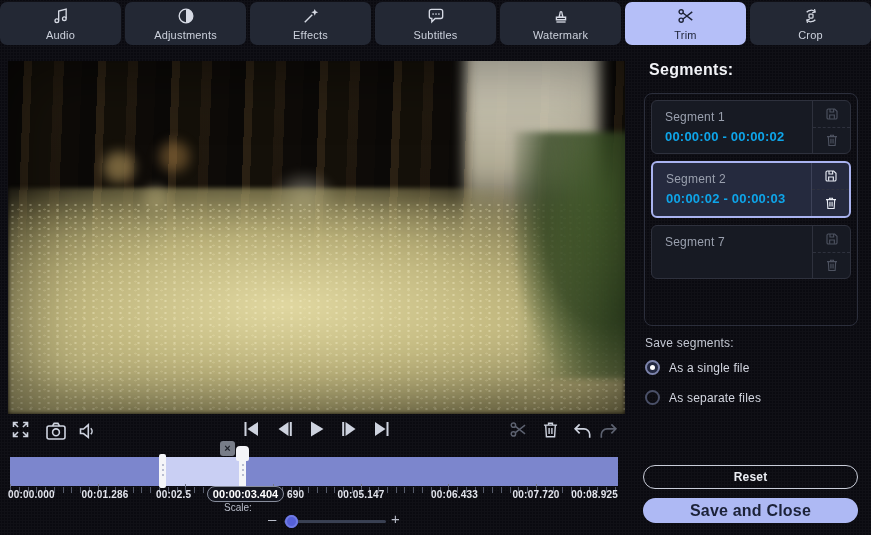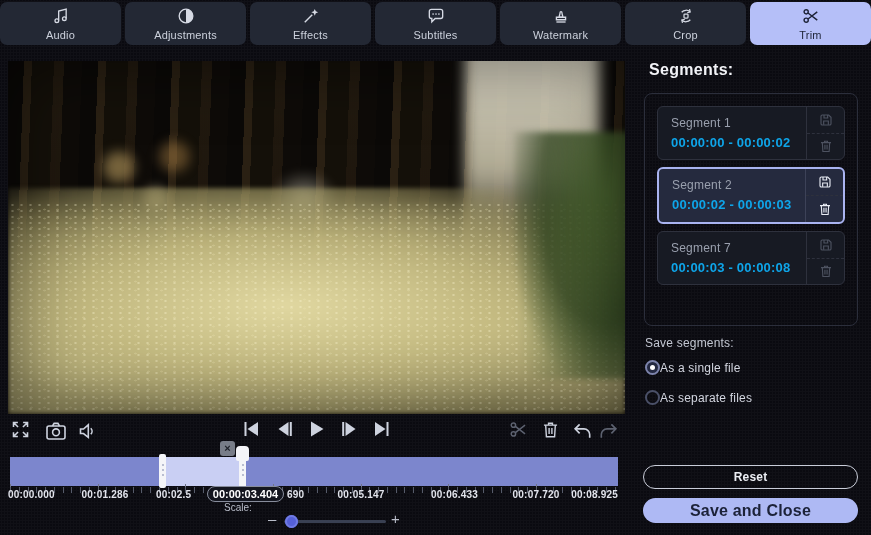--- a/index.html
+++ b/index.html
@@ -94,35 +94,35 @@
   .scale-label { position:absolute; left:224px; top:502px; font-size:10px; color:#b9bdc9; }
   .scale-minus { position:absolute; left:268px; top:510px; font-size:15px; color:#b9bdc9; cursor:pointer; }
   .scale-track { position:absolute; left:284px; top:520px; width:102px; height:3px; background:#394052; border-radius:2px; cursor:pointer; }
   .scale-thumb { position:absolute; left:285px; top:515px; width:13px; height:13px; border-radius:50%;
     background:#5560d8; box-shadow:inset 0 0 0 2px #6f7ae4; cursor:grab; }
   .scale-plus { position:absolute; left:391px; top:510px; font-size:15px; color:#b9bdc9; cursor:pointer; }
   
   .sidebar { position:absolute; left:625px; top:47px; width:246px; height:488px; }
   .seg-title { position:absolute; left:24px; top:14px; font-size:16px; font-weight:700; letter-spacing:.3px; color:#f2f3f7; }
   .seg-panel { position:absolute; left:19px; top:46px; width:214px; height:233px;
-    border:1px solid #2b2e3b; border-radius:8px; padding:12px; }
+    border:1px solid #2b2e3b; border-radius:8px; padding:6px; }
   .seg-card { position:relative; display:flex; height:54px; margin-bottom:7px; background:#171a23;
     border:1px solid #2e313d; border-radius:6px; overflow:hidden; cursor:pointer; }
   .seg-card.selected { background:#252a3e; border:2px solid #a9b3f0; height:57px; }
   .seg-info { flex:1; padding:9px 0 0 13px; }
   .seg-name { font-size:12px; color:#9aa0ae; margin-bottom:5px; letter-spacing:.2px; }
   .seg-range { font-size:13px; font-weight:700; color:#0ea5e9; letter-spacing:.2px; }
   .seg-actions { width:38px; border-left:1px solid #2e313d; display:flex; flex-direction:column; }
   .seg-card.selected .seg-actions { border-left-color:#3d4258; }
   .seg-act { flex:1; display:flex; align-items:center; justify-content:center; color:#4d5260; cursor:pointer; }
   .seg-act + .seg-act { border-top:1px dashed #2e313d; }
   .seg-card.selected .seg-act { color:#e9ecf4; }
   .seg-act svg { width:16px; height:16px; }
   .save-label { position:absolute; left:20px; top:289px; font-size:12px; color:#c3c7d2; letter-spacing:.2px; }
-  .radio-row { position:absolute; left:20px; display:flex; align-items:center; gap:0; cursor:pointer; }
+  .radio-row { position:absolute; left:20px; display:flex; align-items:center; gap:9px; cursor:pointer; }
   .radio-row.r1 { top:313px; }
   .radio-row.r2 { top:343px; }
   .radio { width:15px; height:15px; border-radius:50%; border:2px solid #4a5068; background:transparent; position:relative; }
   .radio.on { border-color:#7d84ac; background:#242941; }
   .radio.on::after { content:""; position:absolute; left:3px; top:3px; width:5px; height:5px; border-radius:50%; background:#fff; }
   .radio-label { font-size:12px; color:#d3d6e0; letter-spacing:.2px; }
   .btn-reset { position:absolute; left:18px; top:418px; width:215px; height:24px; border:1px solid #c9cdd9;
     border-radius:12px; background:transparent; color:#eceef4; font-size:12px; font-weight:600;
     display:flex; align-items:center; justify-content:center; letter-spacing:.2px; cursor:pointer; }
   .btn-save { position:absolute; left:18px; top:451px; width:215px; height:25px; border-radius:13px;
@@ -177,41 +177,41 @@
     <div class="tab">
       <span class="ticon">
         <svg viewBox="0 0 24 24" fill="none" stroke="currentColor" stroke-width="1.6">
             <path d="M9.8 13.5c0-2.4 1-3 1-5.1a1.2 1.7 0 0 1 2.4 0c0 2.1 1 2.7 1 5.1z"></path>
             <path d="M6.5 13.5h11v3h-11z"></path>
             <path d="M6.5 19.2h11"></path>
           </svg>
       </span>
       <span class="tlabel">Watermark</span>
     </div>
+    <div class="tab active">
+      <span class="ticon">
+        <svg viewBox="0 0 24 24" fill="none" stroke="currentColor" stroke-width="1.7">
+            <circle cx="6.2" cy="7" r="2.5"></circle>
+            <circle cx="6.2" cy="17" r="2.5"></circle>
+            <path d="M8.4 8.4L19.5 17M8.4 15.6L19.5 7"></path>
+          </svg>
+      </span>
+      <span class="tlabel">Trim</span>
+    </div>
     <div class="tab">
       <span class="ticon">
         <svg viewBox="0 0 24 24" fill="none" stroke="currentColor" stroke-width="1.5">
             <path d="M6.8 7.5a6.8 6.8 0 0 1 10 -.4"></path>
             <path d="M16.2 3.8l.8 3.5-3.5.6"></path>
             <path d="M17.2 16.5a6.8 6.8 0 0 1-10 .4"></path>
             <path d="M7.8 20.2L7 16.7l3.5-.6"></path>
             <rect x="9.6" y="9.6" width="4.8" height="4.8" rx="1"></rect>
           </svg>
       </span>
       <span class="tlabel">Crop</span>
-    </div>
-    <div class="tab active">
-      <span class="ticon">
-        <svg viewBox="0 0 24 24" fill="none" stroke="currentColor" stroke-width="1.7">
-            <circle cx="6.2" cy="7" r="2.5"></circle>
-            <circle cx="6.2" cy="17" r="2.5"></circle>
-            <path d="M8.4 8.4L19.5 17M8.4 15.6L19.5 7"></path>
-          </svg>
-      </span>
-      <span class="tlabel">Trim</span>
     </div>
   </div>
 
   <div class="preview">
     <div class="pv-trunks"></div>
     <div class="pv-sky"></div>
     <div class="pv-bokeh"></div>
     <div class="pv-glow2"></div>
     <div class="pv-grass"></div>
     <div class="pv-speckle"></div>
@@ -367,21 +367,20 @@
                 <path d="M6.5 7l.8 13.2h9.4L17.5 7"></path>
                 <path d="M10.4 10.2v7M13.6 10.2v7"></path>
               </svg>
           </div>
         </div>
       </div>
 
       <div class="seg-card">
         <div class="seg-info">
           <div class="seg-name">Segment 7</div>
-          <div class="seg-range">00:00:03 - 00:00:08</div>
         </div>
         <div class="seg-actions">
           <div class="seg-act">
             <svg viewBox="0 0 24 24" fill="none" stroke="currentColor" stroke-width="1.7">
                 <path d="M4.5 6.5a2 2 0 0 1 2-2H16l3.5 3.5v9.5a2 2 0 0 1-2 2h-11a2 2 0 0 1-2-2z"></path>
                 <path d="M8.5 19v-5.5h7V19"></path>
                 <path d="M9 4.5V9h5.5V4.5"></path>
               </svg>
           </div>
           <div class="seg-act">

